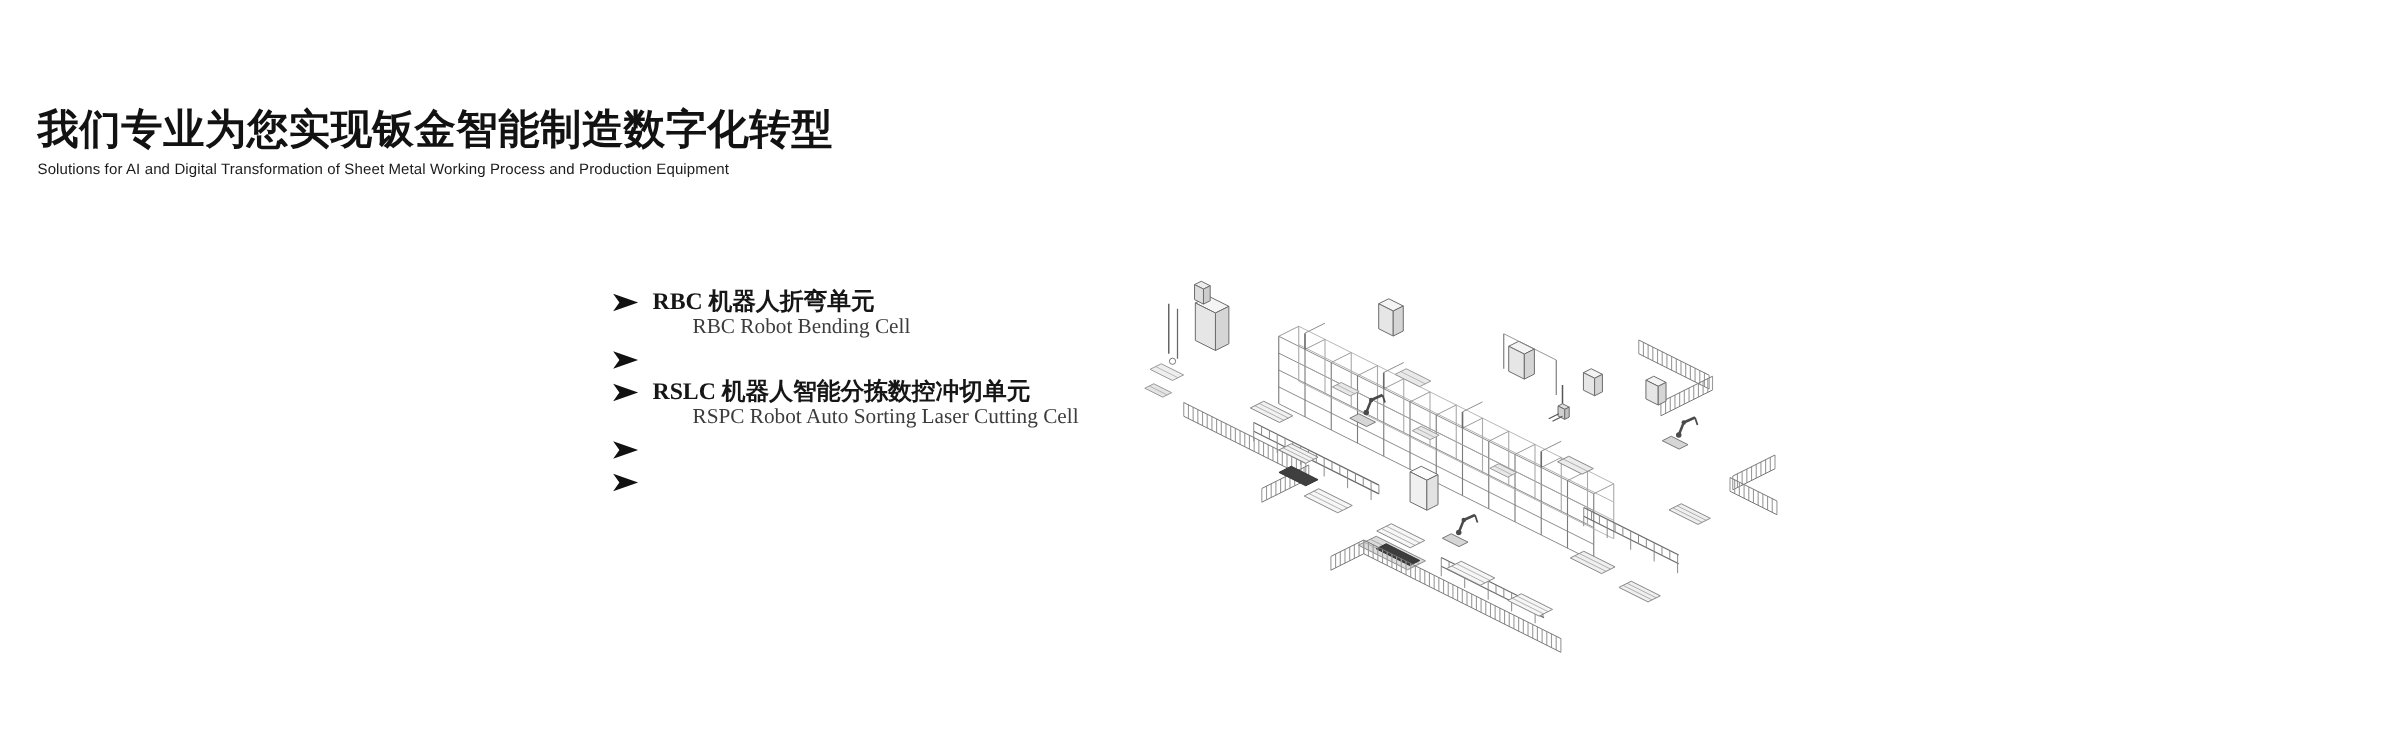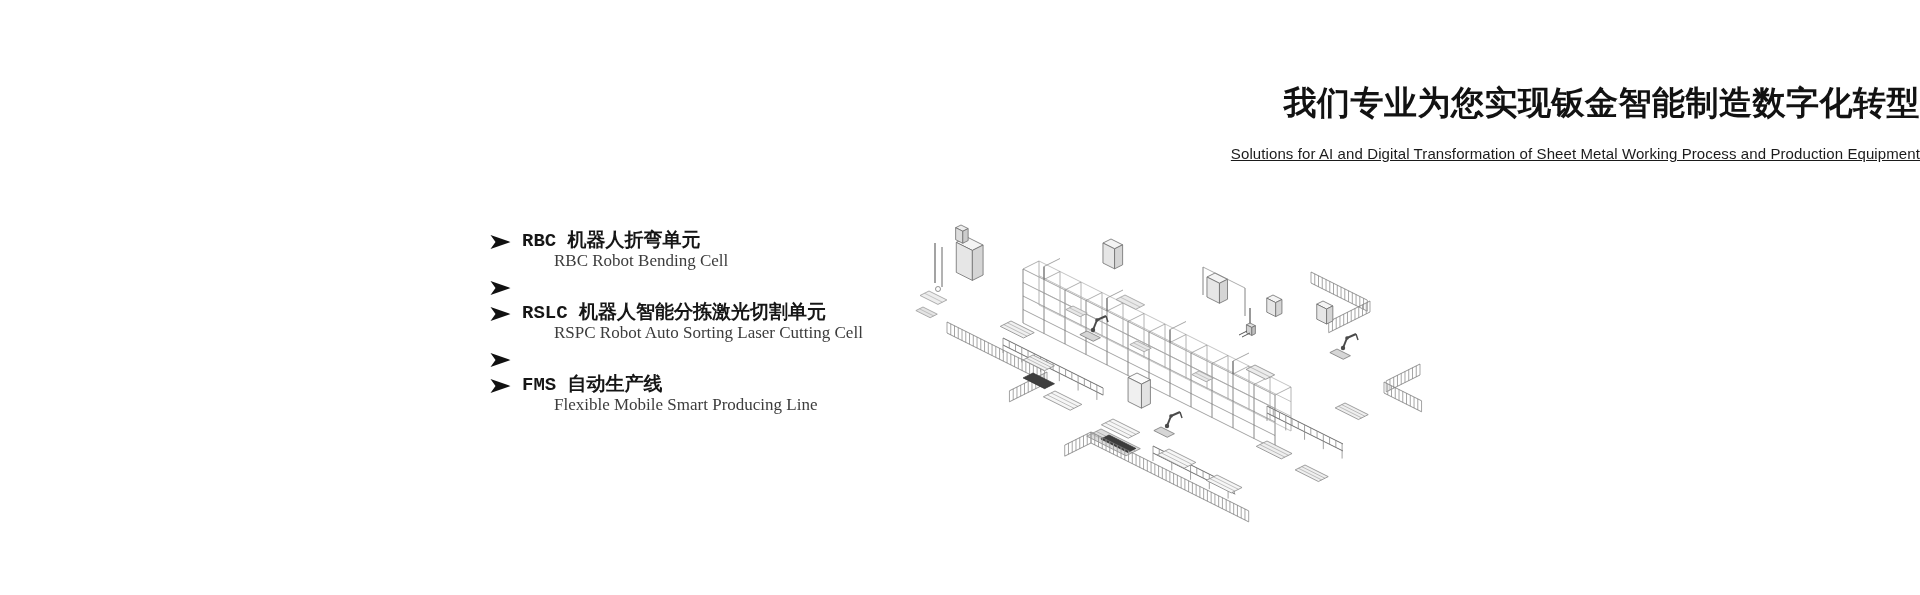--- a/index.html
+++ b/index.html
@@ -1,29 +1,29 @@
 <!DOCTYPE html>
 <html><head>
 <meta charset="utf-8">
 <style>
   html,body{margin:0;padding:0;background:#ffffff;}
   body{width:1920px;height:595px;overflow:hidden;font-family:"Liberation Sans",sans-serif;}
   .banner{position:relative;width:1920px;height:595px;background:#ffffff;}
 
-  .hero{position:absolute;left:0;top:84px;width:1920px;box-sizing:border-box;text-align:right;}
+  .hero{position:absolute;left:0;top:84px;width:1920px;padding-left:30px;box-sizing:border-box;text-align:left;}
   .hero h1{margin:0;font-family:"DejaVu Sans",sans-serif;font-weight:700;font-size:33px;line-height:1.15;
            color:#121212;letter-spacing:0.5px;}
-  .hero p{margin:23px 0 0;font-family:"Liberation Sans",sans-serif;font-size:15px;line-height:1.15;
-          color:#1b1b1b;letter-spacing:0.1px;text-decoration:underline;}
+  .hero p{margin:7px 0 0;font-family:"Liberation Sans",sans-serif;font-size:12px;line-height:1.15;
+          color:#1b1b1b;letter-spacing:0.1px;}
 
   .products{position:absolute;left:490px;top:231px;margin:0;padding:0;list-style:none;width:470px;}
   .item{display:flex;align-items:flex-start;margin-bottom:7px;}
   .bullet{width:21px;height:16px;margin:3px 11px 0 0;flex:none;fill:#111111;}
   .item .txt{min-width:0;}
-  .label{font-family:Liberation Mono, monospace;font-weight:700;font-size:19px;line-height:21px;
+  .label{font-family:Liberation Serif, serif;font-weight:700;font-size:19px;line-height:21px;
          color:#161616;white-space:nowrap;}
   .sublabel{font-family:"Liberation Serif","DejaVu Serif",serif;font-size:17px;line-height:18px;
             color:#3c3c3c;white-space:nowrap;margin-left:32px;}
 
   #factory-svg{position:absolute;left:915px;top:203px;width:515px;height:340px;}
 </style>
 </head>
 <body>
 
 <div class="banner">
@@ -46,37 +46,33 @@
     <li class="item">
       <svg class="bullet" viewBox="0 0 20 16">
           <polygon points="0,1 20,8 0,15 5,8"></polygon>
         </svg>
     </li>
     <li class="item">
       <svg class="bullet" viewBox="0 0 20 16">
           <polygon points="0,1 20,8 0,15 5,8"></polygon>
         </svg>
       <div class="txt">
-        <div class="label">RSLC 机器人智能分拣激光切割单元</div>
+        <div class="label">RSLC 机器人智能分拣数控冲切单元</div>
         <div class="sublabel">RSPC Robot Auto Sorting Laser Cutting Cell</div>
       </div>
     </li>
     <li class="item">
       <svg class="bullet" viewBox="0 0 20 16">
           <polygon points="0,1 20,8 0,15 5,8"></polygon>
         </svg>
     </li>
     <li class="item">
       <svg class="bullet" viewBox="0 0 20 16">
           <polygon points="0,1 20,8 0,15 5,8"></polygon>
         </svg>
-      <div class="txt">
-        <div class="label">FMS 自动生产线</div>
-        <div class="sublabel">Flexible Mobile Smart Producing Line</div>
-      </div>
     </li>
   </ul>
 
   <svg id="factory-svg" viewBox="0 0 515 340">
       <polygon points="52,34 68.092,42.046 57.364,47.41 41.272,39.364" fill="#f4f4f4" stroke="#6d6d6d" stroke-width="0.8"></polygon>
       <polygon points="41.272,39.364 57.364,47.41 57.364,77.41 41.272,69.364" fill="#e6e6e6" stroke="#6d6d6d" stroke-width="0.8"></polygon>
       <polygon points="57.364,47.41 68.092,42.046 68.092,72.04599999999999 57.364,77.41" fill="#d5d5d5" stroke="#6d6d6d" stroke-width="0.8"></polygon>
       <polygon points="46,22 53.152,25.576 47.788000000000004,28.258 40.636,24.682" fill="#ededed" stroke="#6d6d6d" stroke-width="0.8"></polygon>
       <polygon points="40.636,24.682 47.788000000000004,28.258 47.788000000000004,40.257999999999996 40.636,36.682" fill="#dddddd" stroke="#6d6d6d" stroke-width="0.8"></polygon>
       <polygon points="47.788000000000004,28.258 53.152,25.576 53.152,37.576 47.788000000000004,40.257999999999996" fill="#cccccc" stroke="#6d6d6d" stroke-width="0.8"></polygon>

